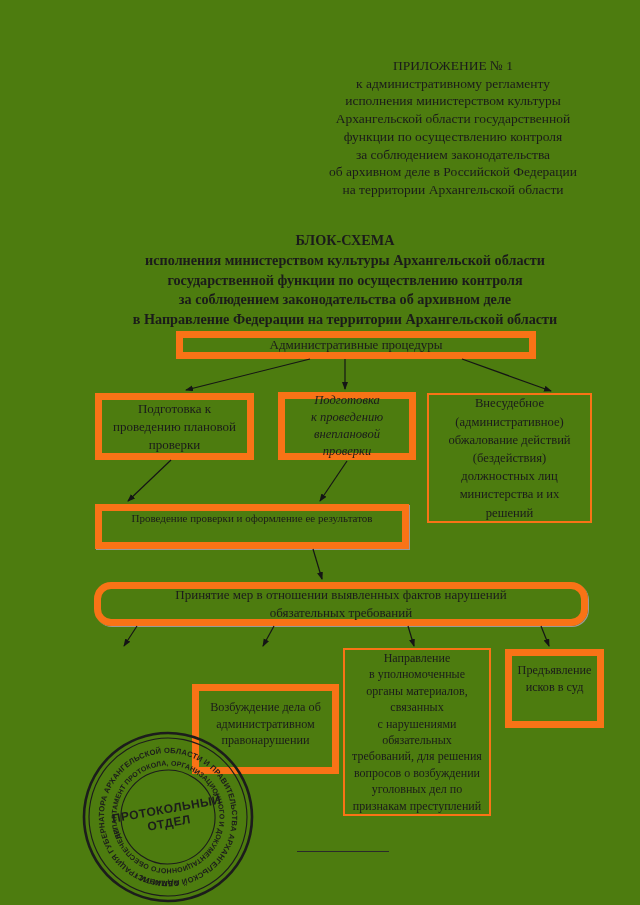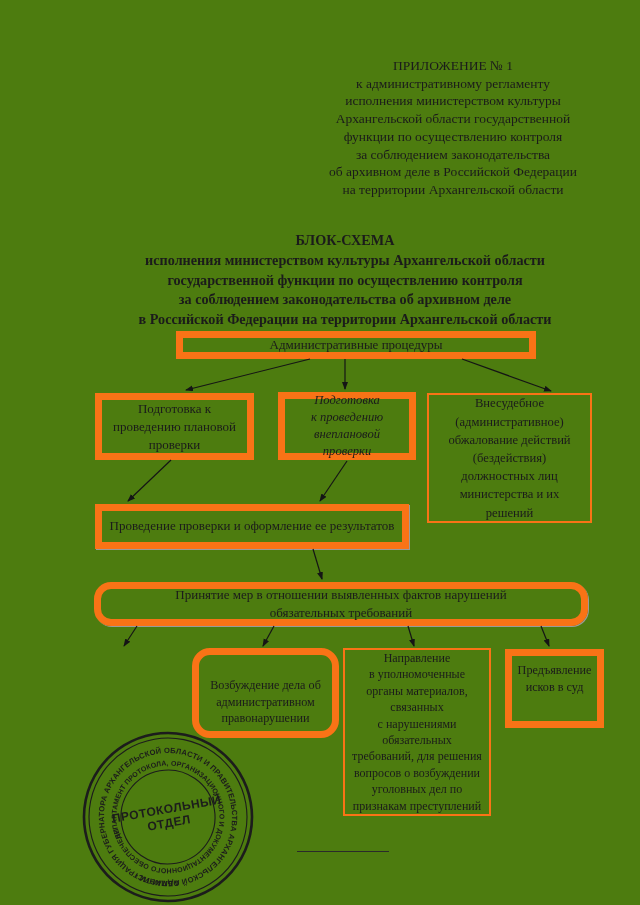--- a/index.html
+++ b/index.html
@@ -13,24 +13,24 @@
   .fbox {
     position:absolute; border:7px solid #f97316; box-sizing:border-box;
     display:flex; align-items:center; justify-content:center; text-align:center;
   }
   .fbox > span { white-space:pre-line; display:block; width:100%; }
   .top-align { align-items:flex-start; }
   #box-a  { left:176px; top:331px; width:360px; height:28px; font-size:13px; }
   #box-b1 { left:95px;  top:393px; width:159px; height:67px; font-size:13px;   line-height:18px; }
   #box-b2 { left:278px; top:392px; width:138px; height:68px; font-size:12.6px; line-height:16.8px;font-style:italic; }
   #box-b3 { left:427px; top:393px; width:165px; height:130px; font-size:12.6px; line-height:18.2px; border-width:2px; }
-  #box-c  { left:95px;  top:504px; width:314px; height:45px; font-size:13px; padding-top:7px; box-shadow:1px 1px 0 #9a9a9a; }
+  #box-c  { left:95px;  top:504px; width:314px; height:45px; font-size:11px; padding-top:1px; box-shadow:1px 1px 0 #9a9a9a; }
   #box-d  { left:94px;  top:582px; width:494px; height:44px; font-size:13px;   line-height:18px; box-shadow:1px 1px 0 #9a9a9a;border-radius:17px; }
   #box-e1 { left:75px;  top:649px; width:103px; height:89px; font-size:12.2px; line-height:16.4px; box-shadow:1px 1px 0 #9a9a9a; }
-  #box-e2 { left:192px; top:648px; width:147px; height:90px; font-size:12.2px; line-height:16.6px; padding-top:22px;border-radius:18px; }
+  #box-e2 { left:192px; top:684px; width:147px; height:90px; font-size:12.2px; line-height:16.6px; padding-top:8px; }
   #box-e3 { left:343px; top:648px; width:148px; height:168px; font-size:12px;  line-height:16.4px; border-width:2px; }
   #box-e4 { left:505px; top:649px; width:99px;  height:79px; font-size:12.2px; line-height:16.6px; padding-top:6px; }
   .arrows-overlay { position:absolute; left:0; top:0; width:640px; height:905px; pointer-events:none; }
   .arrows-overlay line { stroke:#151515; stroke-width:1.2; }
   .sign-line { position:absolute; left:297px; top:851px; width:92px; height:0; border-top:1.5px solid #2a2a2a; }
   .stamp { position:absolute; left:70px; top:719px; width:196px; height:196px; }
   .stamp circle { fill:none; stroke:#1c1c1c; }
   .stamp text { fill:#1c1c1c; font-family:"Liberation Sans","DejaVu Sans",sans-serif; }
   .ring-text  { font-size:7.6px; letter-spacing:0.2px; font-weight:bold; }
   .ring-text2 { font-size:7px;   letter-spacing:0.1px; font-weight:bold; }
@@ -47,21 +47,21 @@
 Архангельской области государственной
 функции по осуществлению контроля
 за соблюдением законодательства
 об архивном деле в Российской Федерации
 на территории Архангельской области</div>
 
   <div class="textblock doc-title">БЛОК-СХЕМА
 исполнения министерством культуры Архангельской области
 государственной функции по осуществлению контроля
 за соблюдением законодательства об архивном деле
-в Российской Федерации на территории Архангельской области</div>
+в Направление Федерации на территории Архангельской области</div>
 
   <div class="fbox" id="box-a">
     <span>Административные процедуры</span>
   </div>
   <div class="fbox" id="box-b1">
     <span>Подготовка к
 проведению плановой
 проверки</span>
   </div>
   <div class="fbox" id="box-b2">

